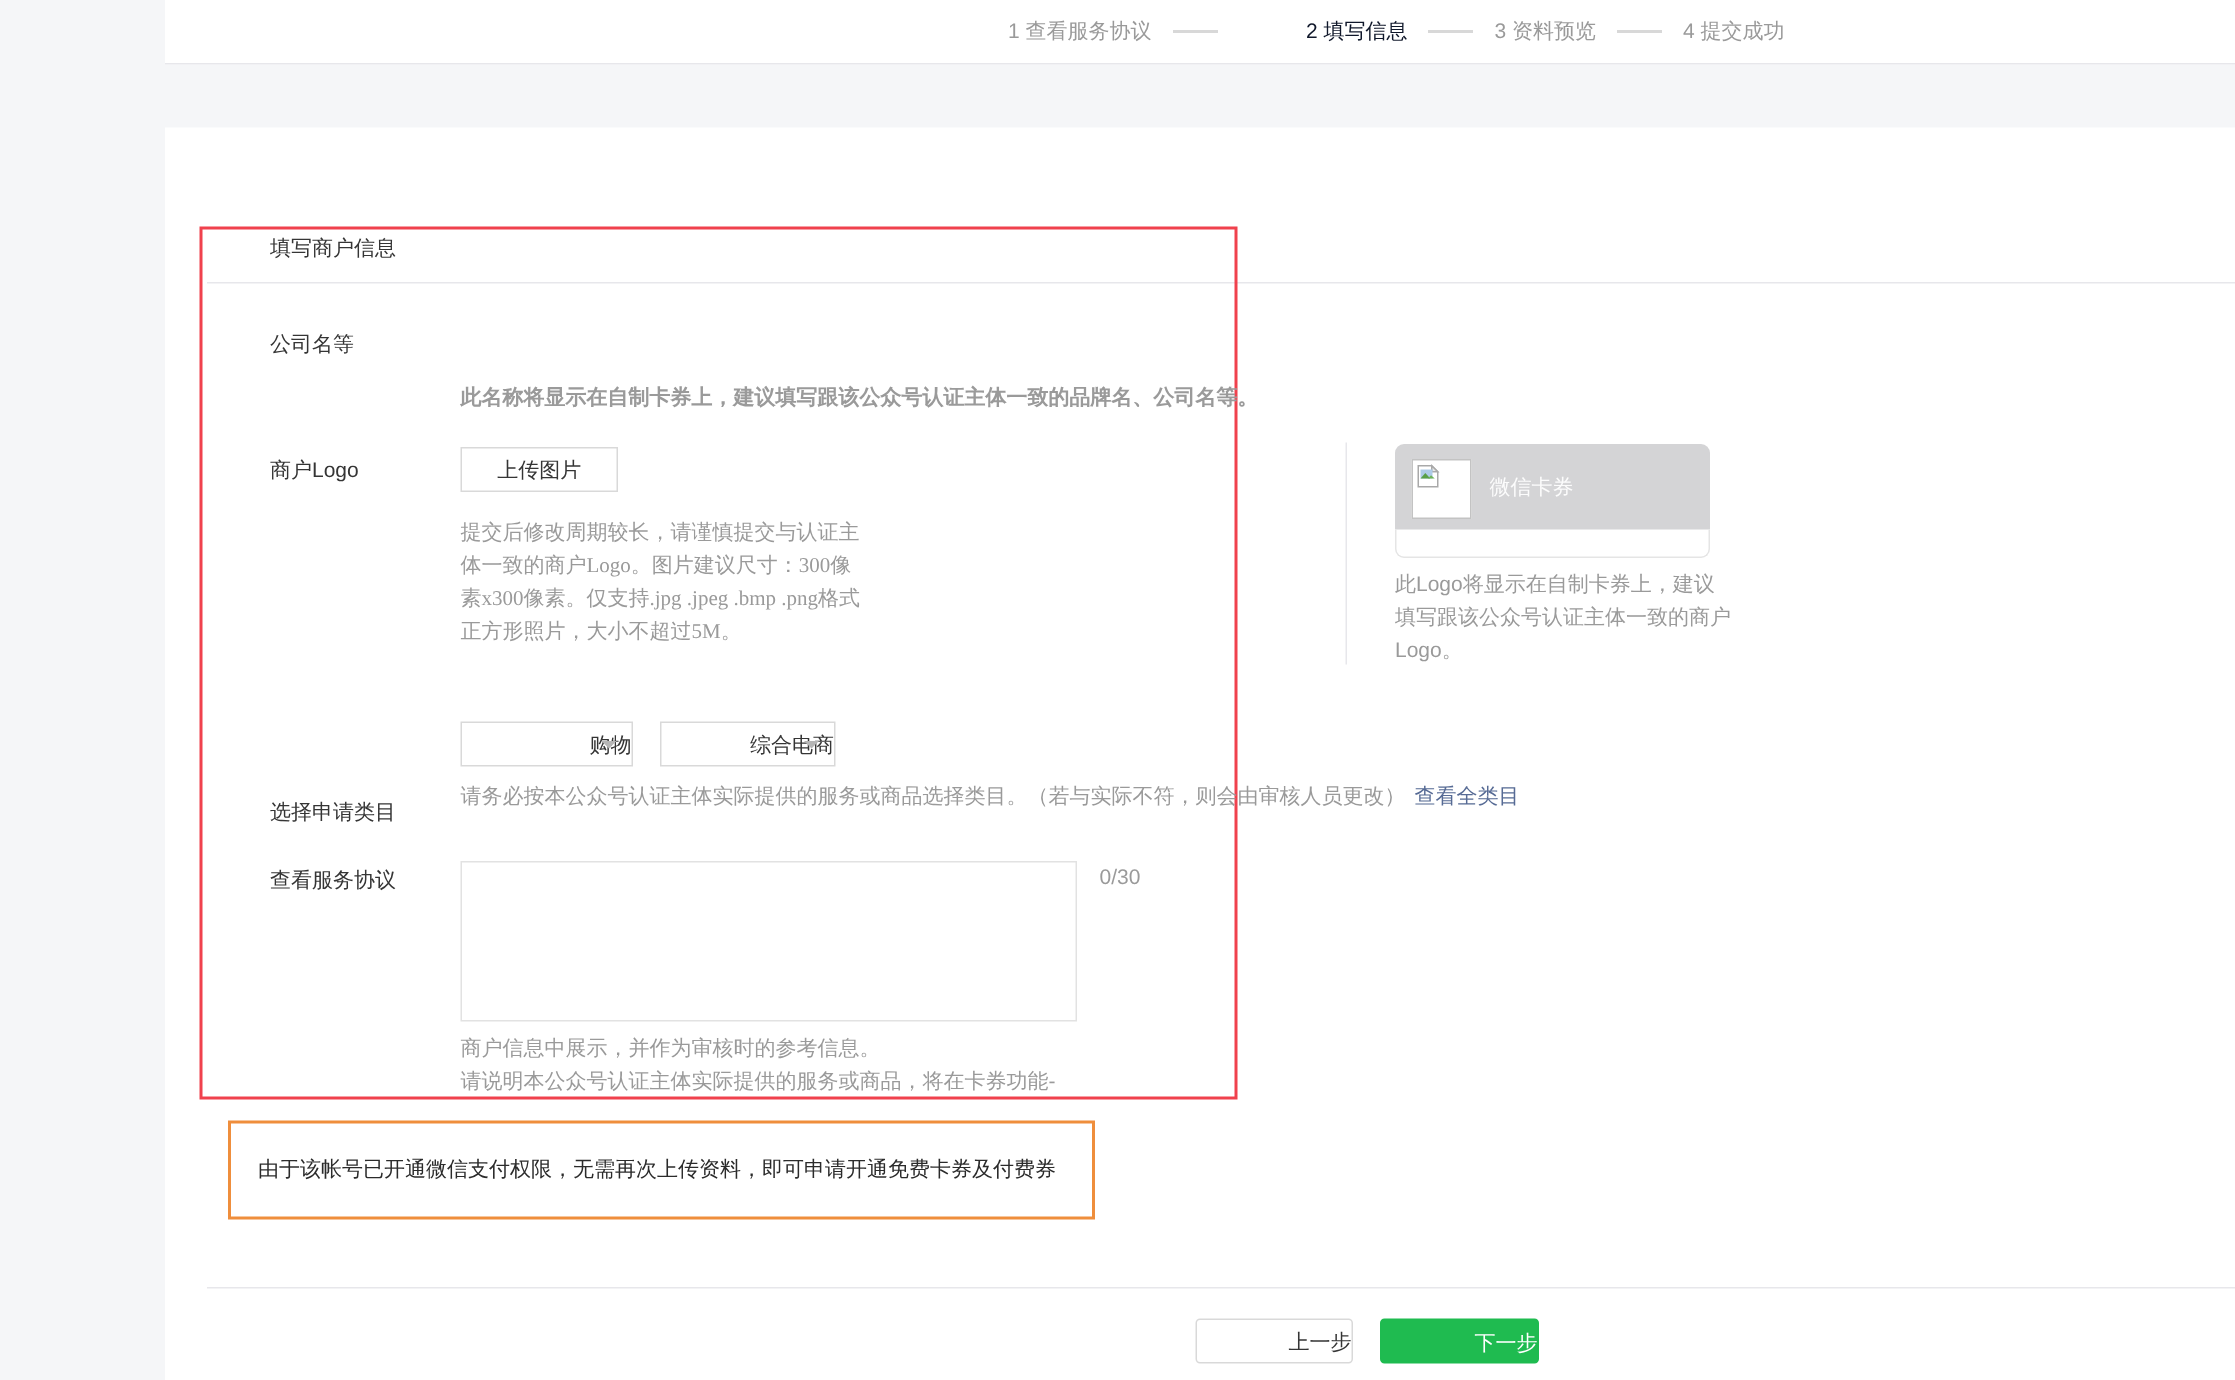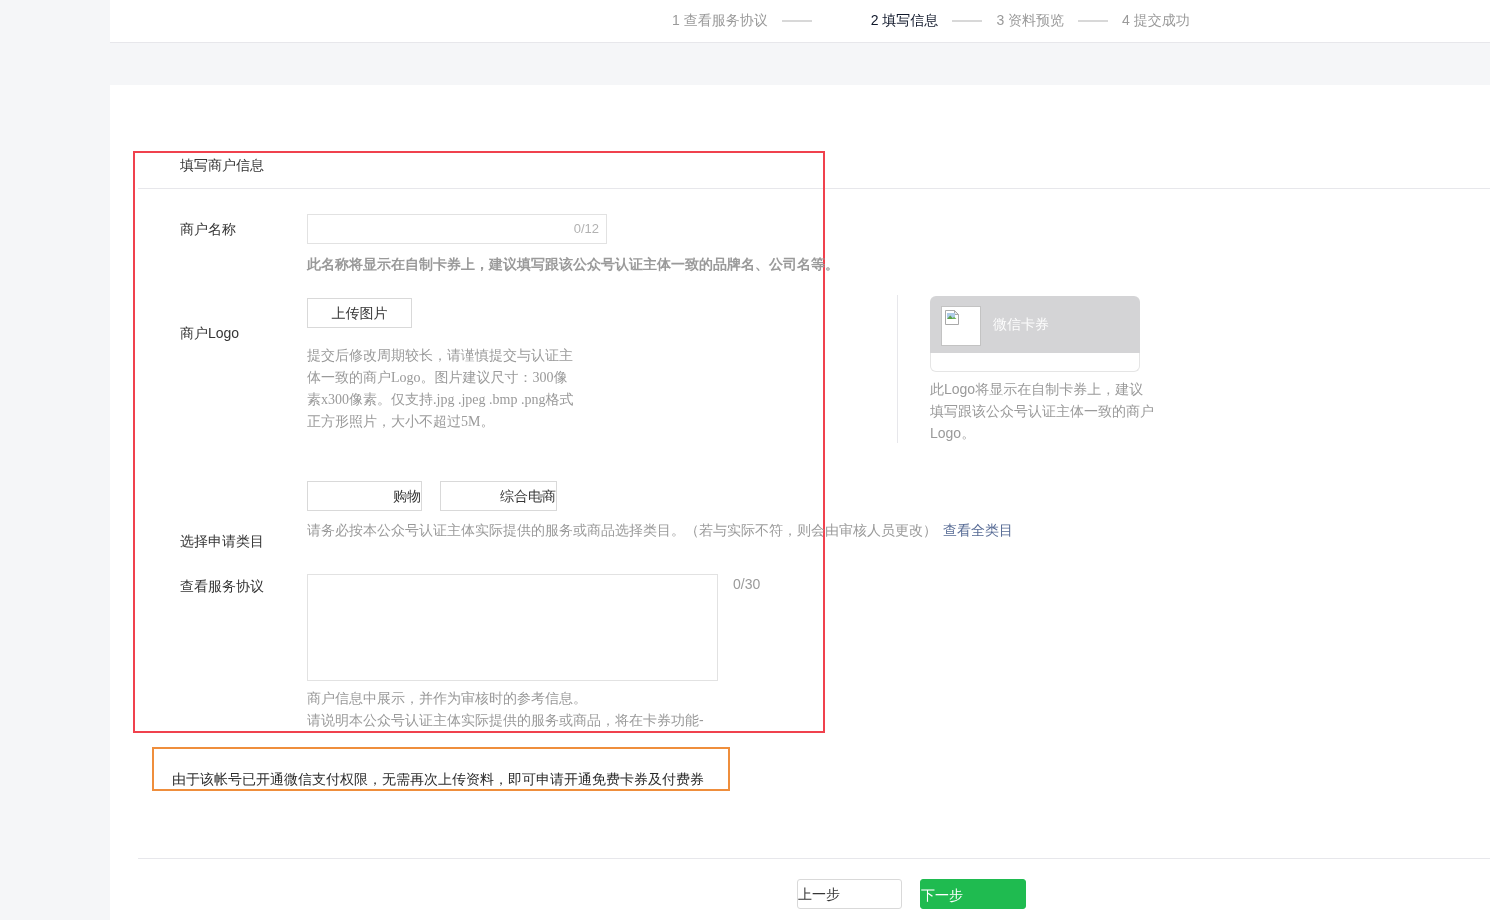--- a/index.html
+++ b/index.html
@@ -10,21 +10,21 @@
   .topbar { position:absolute; left:110px; top:0; width:1380px; height:43px; background:#fff; border-bottom:1px solid #e7e7eb; }
   .stepper { position:absolute; left:562px; top:0; height:42px; display:flex; align-items:center; }
   .step { font-size:14px; color:#9a9a9a; white-space:nowrap; }
   .step.active { color:#0f172a;margin-left:45px; }
   .step-connector { width:30px; height:2px; background:#d8d8d8; margin:0 14px; }
 
   
   .main-card { position:absolute; left:110px; top:85px; width:1380px; height:835px; background:#fff; }
 
   .red-box { position:absolute; left:23px; top:66px; width:692px; height:582px; border:2px solid #f0414d; pointer-events:none; }
-  .orange-box { position:absolute; left:42px; top:662px; width:578px; height:44px; border:2px solid #ef8e3c; display:flex; align-items:flex-end; padding-left:18px; font-size:14px; color:#2b2b2b; }
+  .orange-box { position:absolute; left:42px; top:662px; width:578px; height:66px; border:2px solid #ef8e3c; display:flex; align-items:center; padding-left:18px; font-size:14px; color:#2b2b2b; }
 
   .section-title { position:absolute; left:70px; top:72px; font-size:14px; color:#353535; }
   .divider-top { position:absolute; left:28px; top:103px; width:1352px; height:1px; background:#e7e7eb; }
   .divider-bottom { position:absolute; left:28px; top:773px; width:1352px; height:1px; background:#e7e7eb; }
 
   .field-label { position:absolute; left:70px; font-size:14px; color:#353535; line-height:30px; }
   .hint { color:#9a9a9a; font-size:14px; line-height:22px; }
 
   .name-input-wrap { position:absolute; left:197px; top:129px; width:300px; height:30px; }
   .name-input { width:300px; height:30px; border:1px solid #e2e2e2; background:#fff; padding:0 40px 0 8px; font-size:14px; outline:none; }
@@ -50,21 +50,21 @@
   .v-divider { position:absolute; left:787px; top:210px; width:1px; height:148px; background:#e7e7eb; }
   .preview-card { position:absolute; left:820px; top:211px; width:210px; }
   .preview-header { width:210px; height:57px; background:#d4d4d6; border-radius:6px 6px 0 0; position:relative; }
   .logo-placeholder { position:absolute; left:11px; top:10px; width:40px; height:40px; background:#fff; border:1px solid #c3c3c3; }
   .logo-placeholder svg { position:absolute; left:2px; top:2px; }
   .preview-title { position:absolute; left:63px; top:0; line-height:57px; font-size:14px; color:rgba(255,255,255,0.92); }
   .preview-footer { width:210px; height:19px; background:#fff; border:1px solid #e5e5e5; border-top:0; border-radius:0 0 6px 6px; }
   .preview-hint { position:absolute; left:820px; top:293px; width:224px; }
 
   
-  .btn { position:absolute; top:794px; height:30px; font-size:14px; border-radius:3px; text-align:left; line-height:28px; cursor:pointer; }
+  .btn { position:absolute; top:794px; height:30px; font-size:14px; border-radius:3px; text-align:right; line-height:28px; cursor:pointer; }
   .btn-prev { left:687px; width:105px; background:#fff; border:1px solid #d9d9d9; color:#353535; }
   .btn-next { left:810px; width:106px; background:#1fbb50; border:1px solid #1fbb50; color:#fff; line-height:30px; }
 </style>
 </head>
 <body>
 
 <div class="topbar">
   <div class="stepper">
     <span class="step">1 查看服务协议</span>
     <span class="step-connector"></span>
@@ -76,28 +76,24 @@
   </div>
 </div>
 
 <div class="main-card">
 
   <div class="section-title">填写商户信息</div>
   <div class="divider-top"></div>
 
   <div class="red-box"></div>
 
-  <div class="field-label" style="top:129px;">商户名称</div>
-  <div class="name-input-wrap">
-    <input class="name-input" type="text" value="" style="">
-    <span class="char-counter">0/12</span>
-  </div>
+  <div class="field-label" style="top:129px;">公司名等</div>
   <div class="hint hint-name">此名称将显示在自制卡券上，建议填写跟该公众号认证主体一致的品牌名、公司名等。</div>
 
-  <div class="field-label" style="top:213px;margin-top:20px;">商户Logo</div>
+  <div class="field-label" style="top:213px;">商户Logo</div>
   <div class="upload-btn">上传图片</div>
   <div class="hint hint-logo">提交后修改周期较长，请谨慎提交与认证主体一致的商户Logo。图片建议尺寸：300像素x300像素。仅支持.jpg .jpeg .bmp .png格式正方形照片，大小不超过5M。</div>
 
   <div class="field-label" style="top:396px;margin-top:45px;">选择申请类目</div>
   <div class="select-box select-primary">
     <span>购物</span>
     <span class="select-arrow"></span>
   </div>
   <div class="select-box select-secondary">
     <span>综合电商</span>

